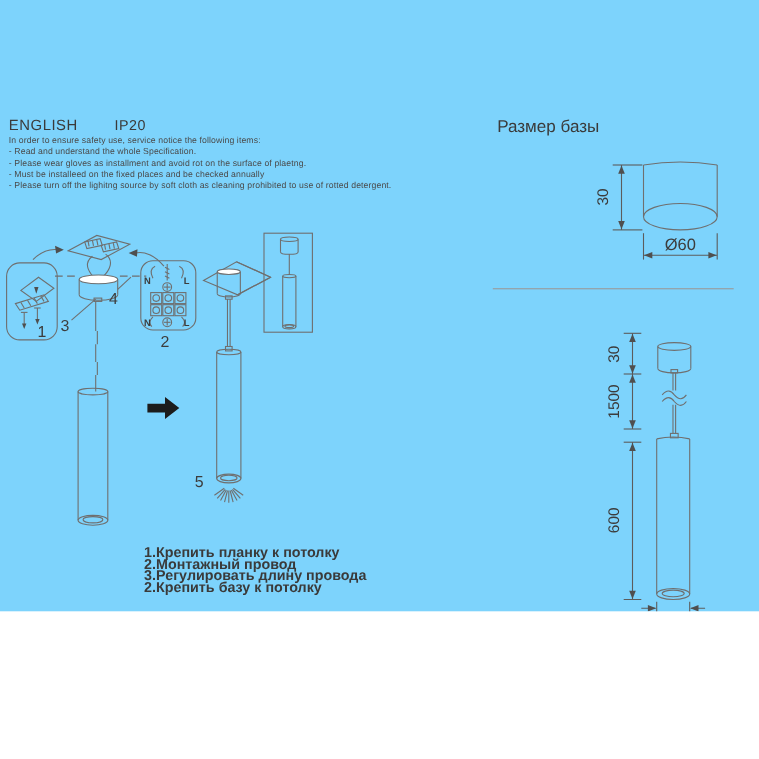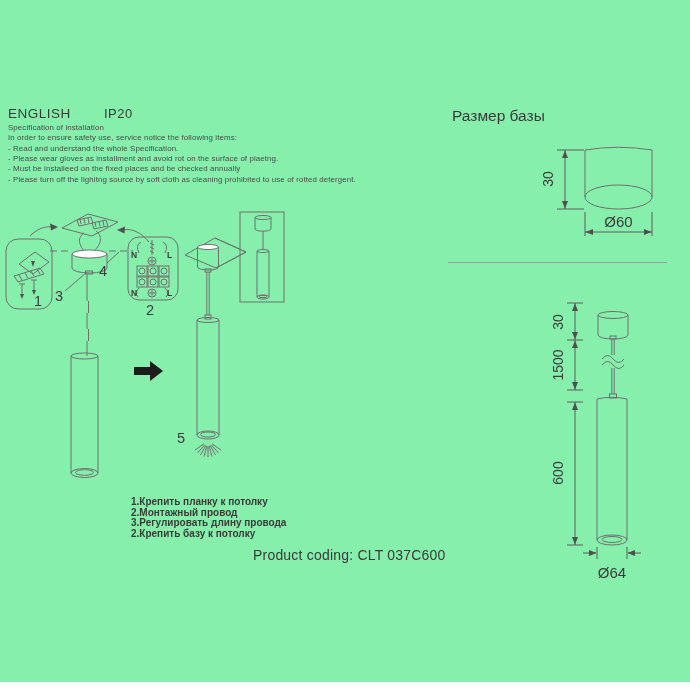--- a/index.html
+++ b/index.html
@@ -1,22 +1,22 @@
 <!DOCTYPE html>
 <html><head>
 <meta charset="utf-8">
 <style>
   html,body{margin:0;padding:0;background:#fff;}
-  .page{position:relative;width:690px;height:682px;background:#86efac;overflow:hidden;
+  .page{position:relative;width:690px;height:556px;background:#7dd3fc;overflow:hidden;
         font-family:"Liberation Sans", sans-serif;color:#3c3c3c;text-decoration:underline;}
   .abs{position:absolute;}
   .h-lang{left:8px;top:106px;font-size:13.5px;letter-spacing:.5px;color:#3a3a3a;}
   .h-ip{left:104px;top:106px;font-size:13px;letter-spacing:.5px;color:#3a3a3a;}
   .spec{left:8px;top:123px;width:368px;font-size:7.9px;line-height:10.35px;color:#4a4a4a;letter-spacing:.1px;}
-  .legend{left:131px;top:497px;font-size:10px;line-height:10.7px;font-weight:bold;color:#3a3a3a;}
+  .legend{left:131px;top:497px;font-size:13px;line-height:10.7px;font-weight:bold;color:#3a3a3a;}
   .product{left:253px;top:547px;font-size:14px;color:#3a3a3a;letter-spacing:.2px;}
   .rtitle1{left:452px;top:107px;font-size:15.5px;color:#3a3a3a;}
   .rtitle2{left:452px;top:273px;font-size:15.5px;color:#3a3a3a;}
   .divider{left:448px;top:262px;width:219px;height:1px;background:#9a9a9a;}
   svg{position:absolute;overflow:visible;}
   svg line,svg path,svg ellipse,svg polygon.o,svg rect,svg circle{stroke:#6f6f6f;fill:none;stroke-width:1;}
   svg .dimline{stroke:#5c5c5c;}
   svg .arrow{fill:#4f4f4f;stroke:none;}
   svg .blk{fill:#1c1c1c;stroke:none;}
   svg .wfill{fill:#ffffff;}
@@ -28,21 +28,20 @@
 </style>
 </head>
 <body>
 
 <div class="page">
 
   <div class="abs h-lang">ENGLISH</div>
   <div class="abs h-ip">IP20</div>
 
   <div class="abs spec">
-    <div>Specification of installation</div>
     <div>In order to ensure safety use, service notice the following items:</div>
     <div>- Read and understand the whole Specification.</div>
     <div>- Please wear gloves as installment and avoid rot on the surface of plaetng.</div>
     <div>- Must be installeed on the fixed places and be checked annually</div>
     <div>- Please turn off the lighitng source by soft cloth as cleaning prohibited to use of rotted detergent.</div>
   </div>
 
   <svg class="abs" style="left:0;top:205px" width="330" height="295" viewBox="0 0 330 295">
 
     <g>
@@ -212,24 +211,20 @@
     </g>
   </svg>
 
   <div class="abs legend">
     <div>1.Крепить планку к потолку</div>
     <div>2.Монтажный провод</div>
     <div>3.Регулировать длину провода</div>
     <div>2.Крепить базу к потолку</div>
   </div>
 
-  <div class="abs product">
-    <span>Product coding:</span>
-    <span>CLT 037C600</span>
-  </div>
 
   <div class="abs rtitle1">Размер базы</div>
 
   <svg class="abs" style="left:540px;top:135px" width="150" height="115" viewBox="0 0 150 115">
     <line class="dimline" x1="17" y1="15" x2="44" y2="15"></line>
     <line class="dimline" x1="17" y1="74" x2="44" y2="74"></line>
     <line class="dimline" x1="25" y1="15" x2="25" y2="74"></line>
     <polygon class="arrow" points="22,23 28,23 25,15.5"></polygon>
     <polygon class="arrow" points="22,66 28,66 25,73.5"></polygon>
     <text class="dimtxt" transform="rotate(-90,13,44)" x="13" y="44" text-anchor="middle">30</text>

